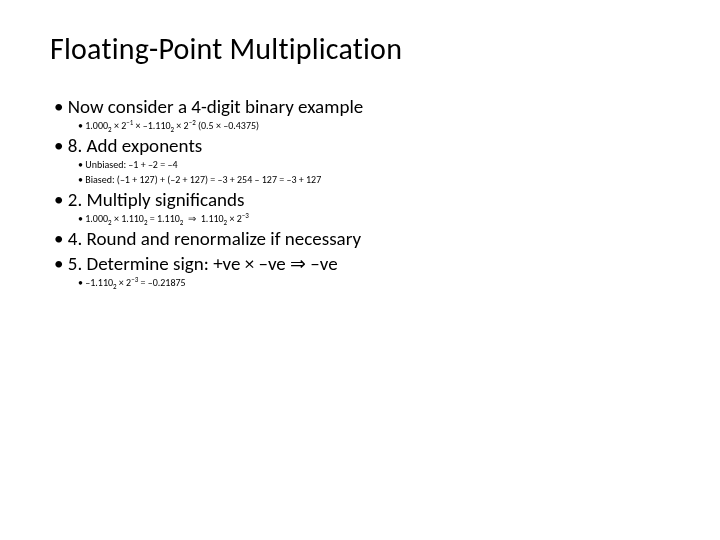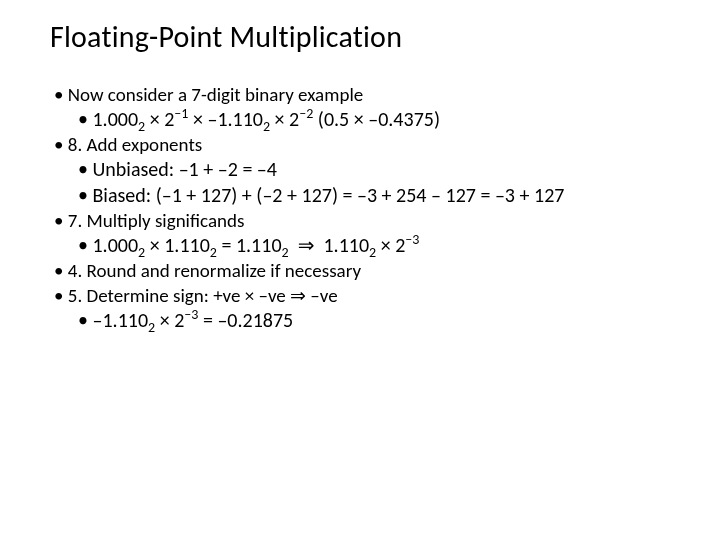--- a/index.html
+++ b/index.html
@@ -8,39 +8,39 @@
     width: 720px;
     height: 540px;
     background: #fff;
     font-family: Calibri, "Segoe UI", Arial, sans-serif;
     color: #000;
   }
   .slide {
     box-sizing: border-box;
     width: 720px;
     height: 540px;
-    padding: 18px 40px 20px 50px;
+    padding: 30px 40px 20px 50px;
   }
   .title {
     font-size: 30px;
     font-weight: 400;
     margin: 0 0 28px 0;
     letter-spacing: 0.2px;
   }
   .lvl1 {
     font-size: 19px;
     margin: 2px 0 0 0;
     padding-left: 16px;
     text-indent: -12px;
   }
   .lvl1::before {
     content: "• ";
   }
   .lvl2 {
-    font-size: 20px;
+    font-size: 10px;
     margin: 1px 0 2px 0;
     padding-left: 40px;
     text-indent: -12px;
   }
   .lvl2::before {
     content: "• ";
   }
   .sub {
     font-size: 0.7em;
     vertical-align: sub;
@@ -51,24 +51,24 @@
     vertical-align: super;
     line-height: 0;
   }
 </style>
 </head>
 <body>
 
 <div class="slide">
   <h1 class="title">Floating-Point Multiplication</h1>
   <div id="body">
-      <div class="lvl1">Now consider a 7-digit binary example</div>
+      <div class="lvl1">Now consider a 4-digit binary example</div>
       <div class="lvl2">1.000<span class="sub">2</span> × 2<span class="sup">–1</span> × –1.110<span class="sub">2</span> × 2<span class="sup">–2</span> (0.5 × –0.4375)</div>
       <div class="lvl1">8. Add exponents</div>
       <div class="lvl2">Unbiased: –1 + –2 = –4</div>
       <div class="lvl2">Biased: (–1 + 127) + (–2 + 127) = –3 + 254 – 127 = –3 + 127</div>
-      <div class="lvl1">7. Multiply significands</div>
+      <div class="lvl1">2. Multiply significands</div>
       <div class="lvl2">1.000<span class="sub">2</span> × 1.110<span class="sub">2</span> = 1.110<span class="sub">2</span> &nbsp;⇒&nbsp; 1.110<span class="sub">2</span> × 2<span class="sup">–3</span></div>
       <div class="lvl1">4. Round and renormalize if necessary</div>
       <div class="lvl1">5. Determine sign: +ve × –ve ⇒ –ve</div>
       <div class="lvl2">–1.110<span class="sub">2</span> × 2<span class="sup">–3</span>  = –0.21875</div>
     </div>
 </div>
 
 </body></html>

